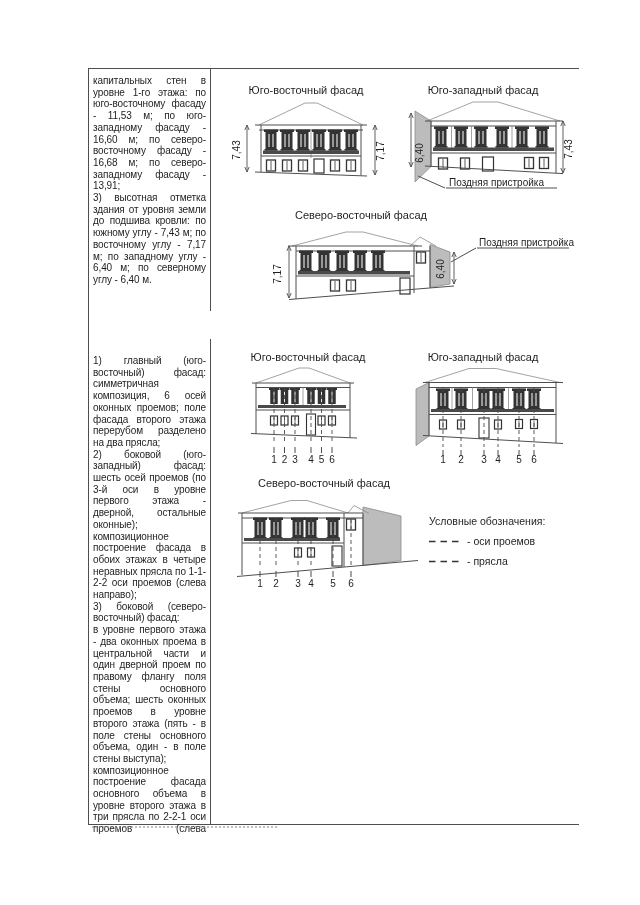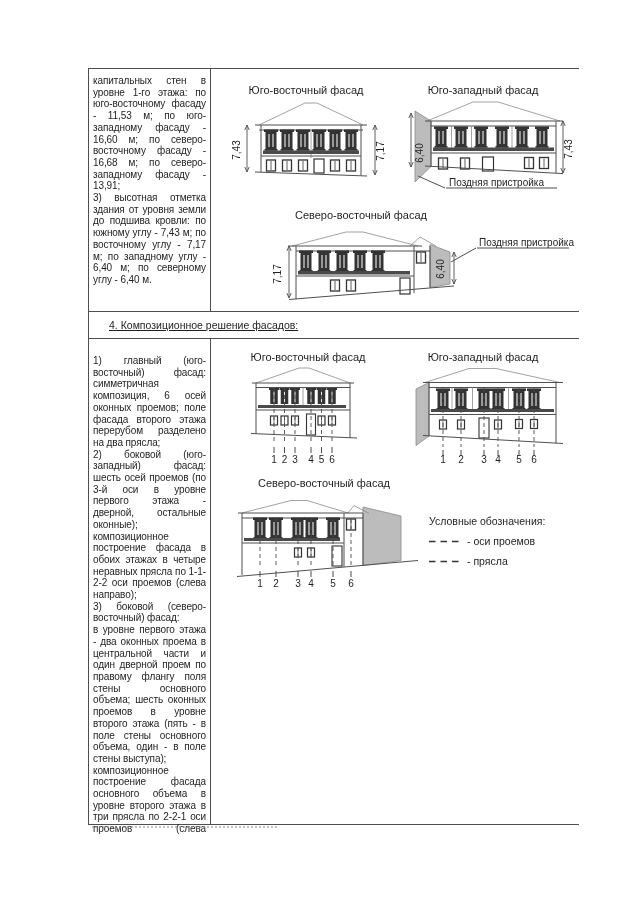--- a/index.html
+++ b/index.html
@@ -197,23 +197,20 @@
           <text class="dimtxt" transform="translate(233,200) rotate(-90)">6,40</text>
         </g>
         <g>
           <polyline class="ln" points="240,193 265,179"></polyline>
           <line class="ln" x1="266" y1="179" x2="358" y2="179"></line>
           <text class="t10" x="268" y="176.5">Поздняя пристройка</text>
         </g>
       </g>
     </svg>
 
-    <div class="heading-row">
-      <span class="heading-text">4. Композиционное решение фасадов:</span>
-    </div>
 
     <div class="cell2">
       <p class="body-text">1) главный (юго-восточный) фасад: симметричная композиция, 6 осей оконных проемов; поле фасада второго этажа перерубом разделено на два прясла;
 2) боковой (юго-западный) фасад: шесть осей проемов (по 3-й оси в уровне первого этажа - дверной, остальные оконные);
 композиционное построение фасада в обоих этажах в четыре неравных прясла по 1-1-2-2 оси проемов (слева направо);
 3) боковой (северо-восточный) фасад:
 в уровне первого этажа - два оконных проема в центральной части и один дверной проем по правому флангу поля стены основного объема; шесть оконных проемов в уровне второго этажа (пять - в поле стены основного объема, один - в поле стены выступа);
 композиционное построение фасада основного объема в уровне второго этажа в три прясла по 2-2-1 оси проемов (слева направо) в каждом.</p>
     </div>
     <div class="vdiv vdiv2"></div>

